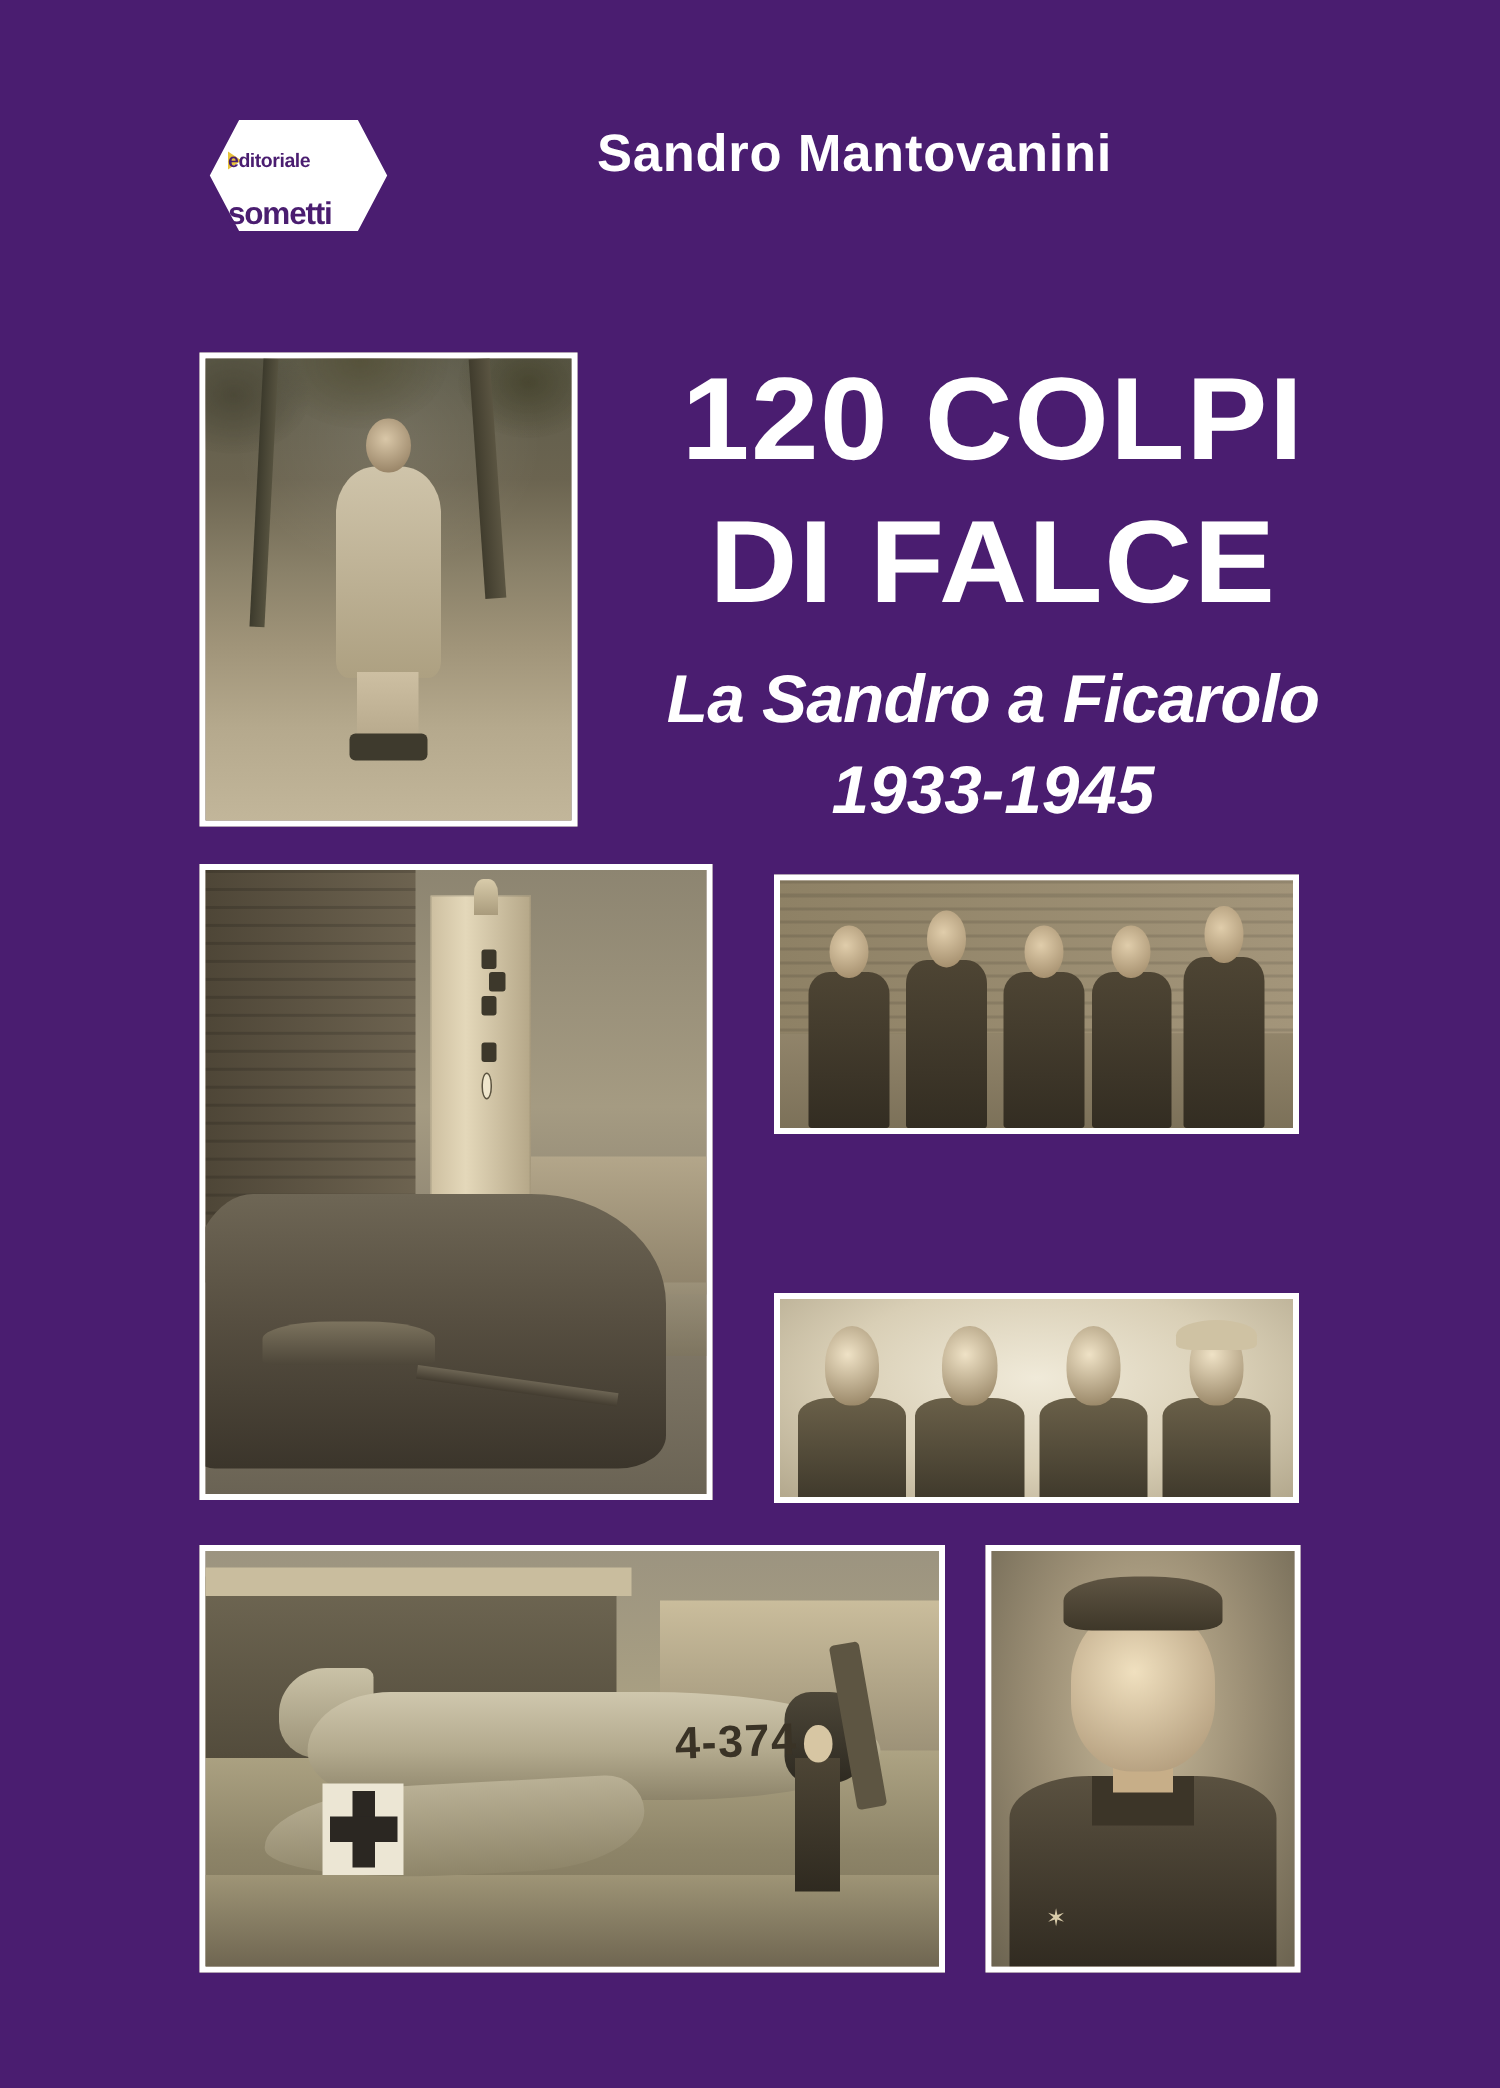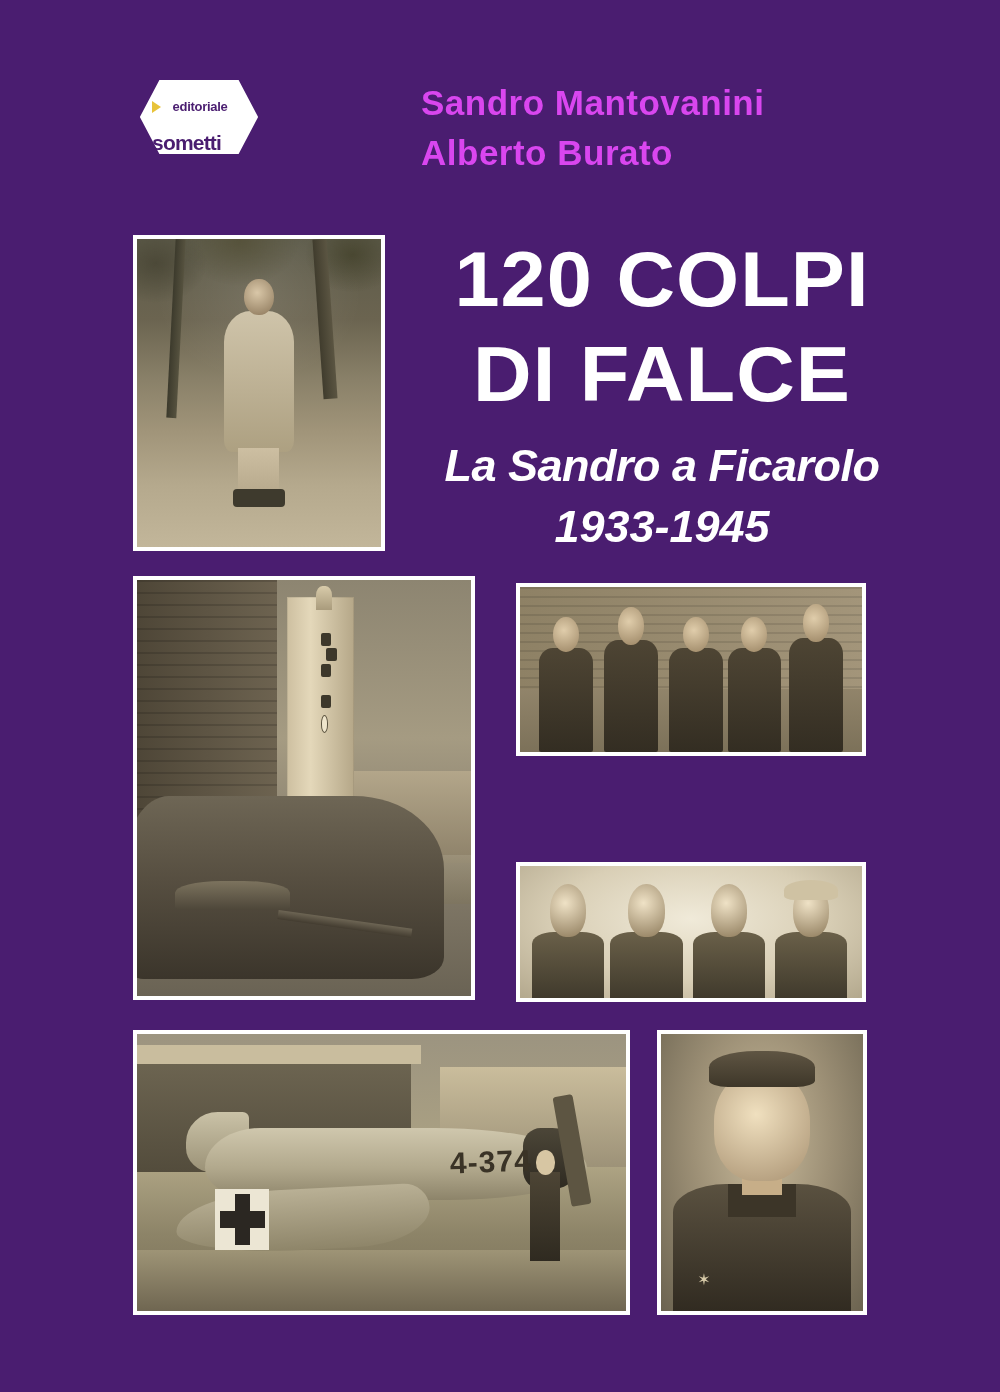--- a/index.html
+++ b/index.html
@@ -37,44 +37,43 @@
     left: 14px;
     top: 22px;
     width: 96px;
     color: #4a1d70;
     line-height: 1.0;
   }
   .logo-line1 {
     font-size: 13px;
     font-weight: bold;
     letter-spacing: -0.3px;
-    text-align: center;
   }
   .logo-line2 {
     font-size: 21px;
     font-weight: bold;
     letter-spacing: -0.8px;
     margin-top: 19px;
   }
   .logo-mark {
     position: absolute;
     left: 14px;
     top: 23px;
     width: 0; height: 0;
     border-left: 9px solid #e8c33a;
     border-top: 6px solid transparent;
     border-bottom: 6px solid transparent;
   }
 
   
   .authors {
     position: absolute;
-    left: 421px;
+    left: 398px;
     top: 78px;
-    color: #d946ef;
+    color: #ffffff;
   }
   .author-name {
     font-size: 35px;
     font-weight: bold;
     letter-spacing: 0.5px;
     line-height: 1.42;
     white-space: nowrap;
   }
 
   
@@ -418,21 +417,20 @@
     </svg>
     <span class="logo-mark"></span>
     <div class="logo-text">
       <div class="logo-line1">editoriale</div>
       <div class="logo-line2">sometti</div>
     </div>
   </div>
 
   <div class="authors">
     <div class="author-name">Sandro Mantovanini</div>
-    <div class="author-name">Alberto Burato</div>
   </div>
 
   <div class="title-block">
     <div class="title-main">120 COLPI</div>
     <div class="title-main">DI FALCE</div>
     <div class="title-sub">La Sandro a Ficarolo</div>
     <div class="title-years">1933-1945</div>
   </div>
 
   <div class="photo" id="photo-child">

